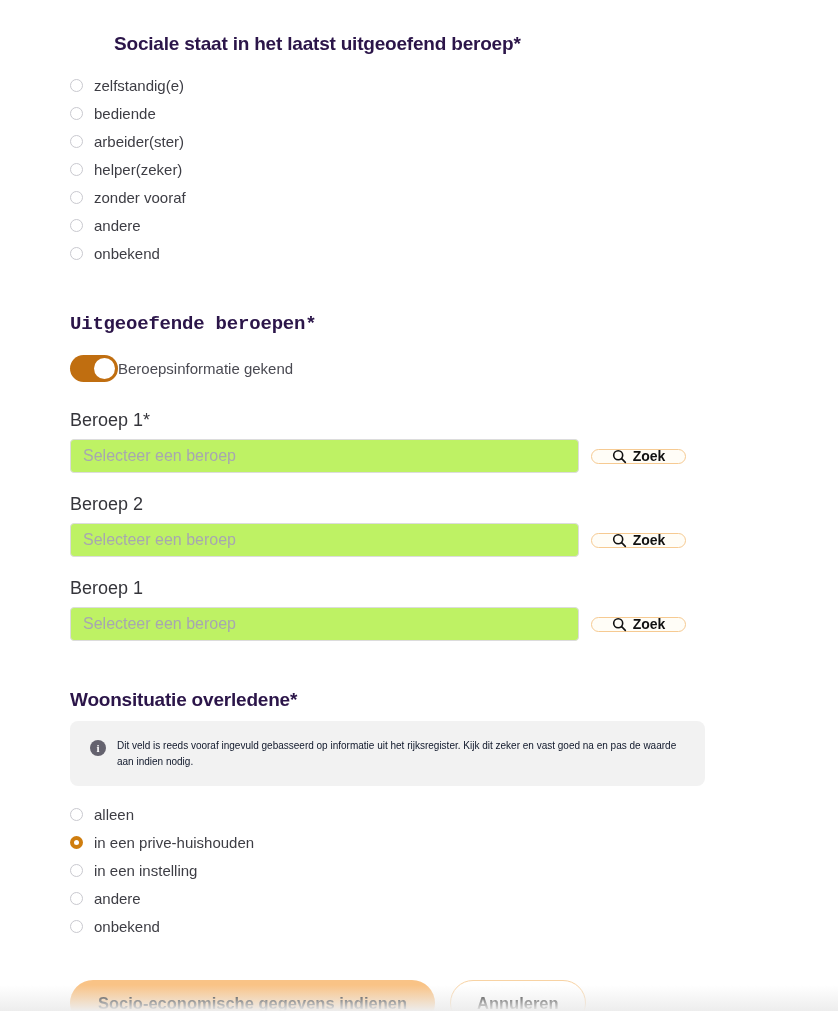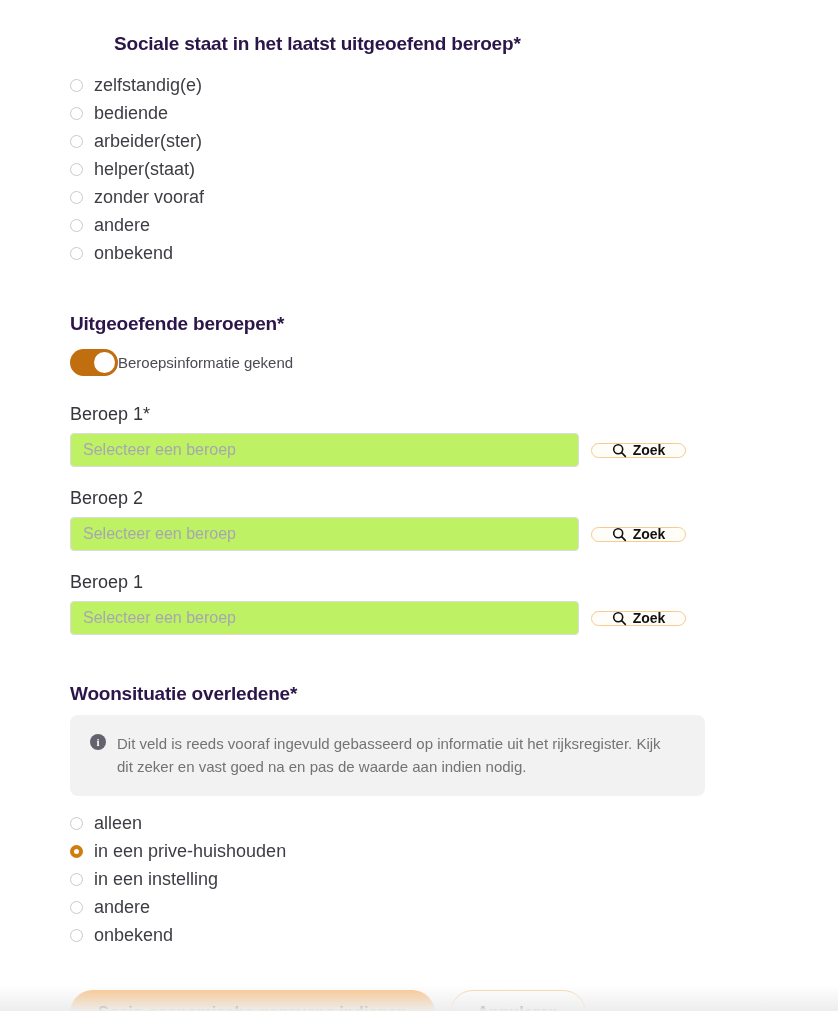--- a/index.html
+++ b/index.html
@@ -43,25 +43,25 @@
     position: relative;
   }
   .radio.checked::after {
     content: "";
     position: absolute;
     left: 4px; top: 4px;
     width: 5px; height: 5px;
     border-radius: 50%;
     background: #ffffff;
   }
-  .radio-label { font-size: 18px; color: #3d3d44; }
+  .radio-label { font-size: 15px; color: #3d3d44; }
 
   
   #professions { margin-top: 46px; }
-  #professions .section-title { margin-bottom: 14px; }
+  #professions .section-title { margin-bottom: 20px; font-family: Liberation Mono, monospace; }
   .toggle-row {
     display: flex;
     align-items: center;
     gap: 0;
     margin-bottom: 28px;
   }
   .toggle {
     width: 48px; height: 27px;
     border-radius: 14px;
     background: #c06e10;
@@ -128,21 +128,21 @@
     border-radius: 50%;
     background: #64626e;
     color: #ffffff;
     font-size: 11px;
     font-weight: bold;
     font-family: "Liberation Serif", serif;
     display: flex;
     align-items: center;
     justify-content: center;
   }
-  .info-text { font-size: 15px; line-height: 1.55; color: #737373; width: 560px; }
+  .info-text { font-size: 10px; line-height: 1.55; color: #0f172a; width: 560px; }
 
   
   .actions {
     margin-top: 40px;
     display: flex;
     align-items: center;
     gap: 15px;
   }
   .btn {
     height: 46px;
@@ -189,21 +189,21 @@
       <div class="radio-row">
         <span class="radio"></span>
         <span class="radio-label">bediende</span>
       </div>
       <div class="radio-row">
         <span class="radio"></span>
         <span class="radio-label">arbeider(ster)</span>
       </div>
       <div class="radio-row">
         <span class="radio"></span>
-        <span class="radio-label">helper(staat)</span>
+        <span class="radio-label">helper(zeker)</span>
       </div>
       <div class="radio-row">
         <span class="radio"></span>
         <span class="radio-label">zonder vooraf</span>
       </div>
       <div class="radio-row">
         <span class="radio"></span>
         <span class="radio-label">andere</span>
       </div>
       <div class="radio-row">

